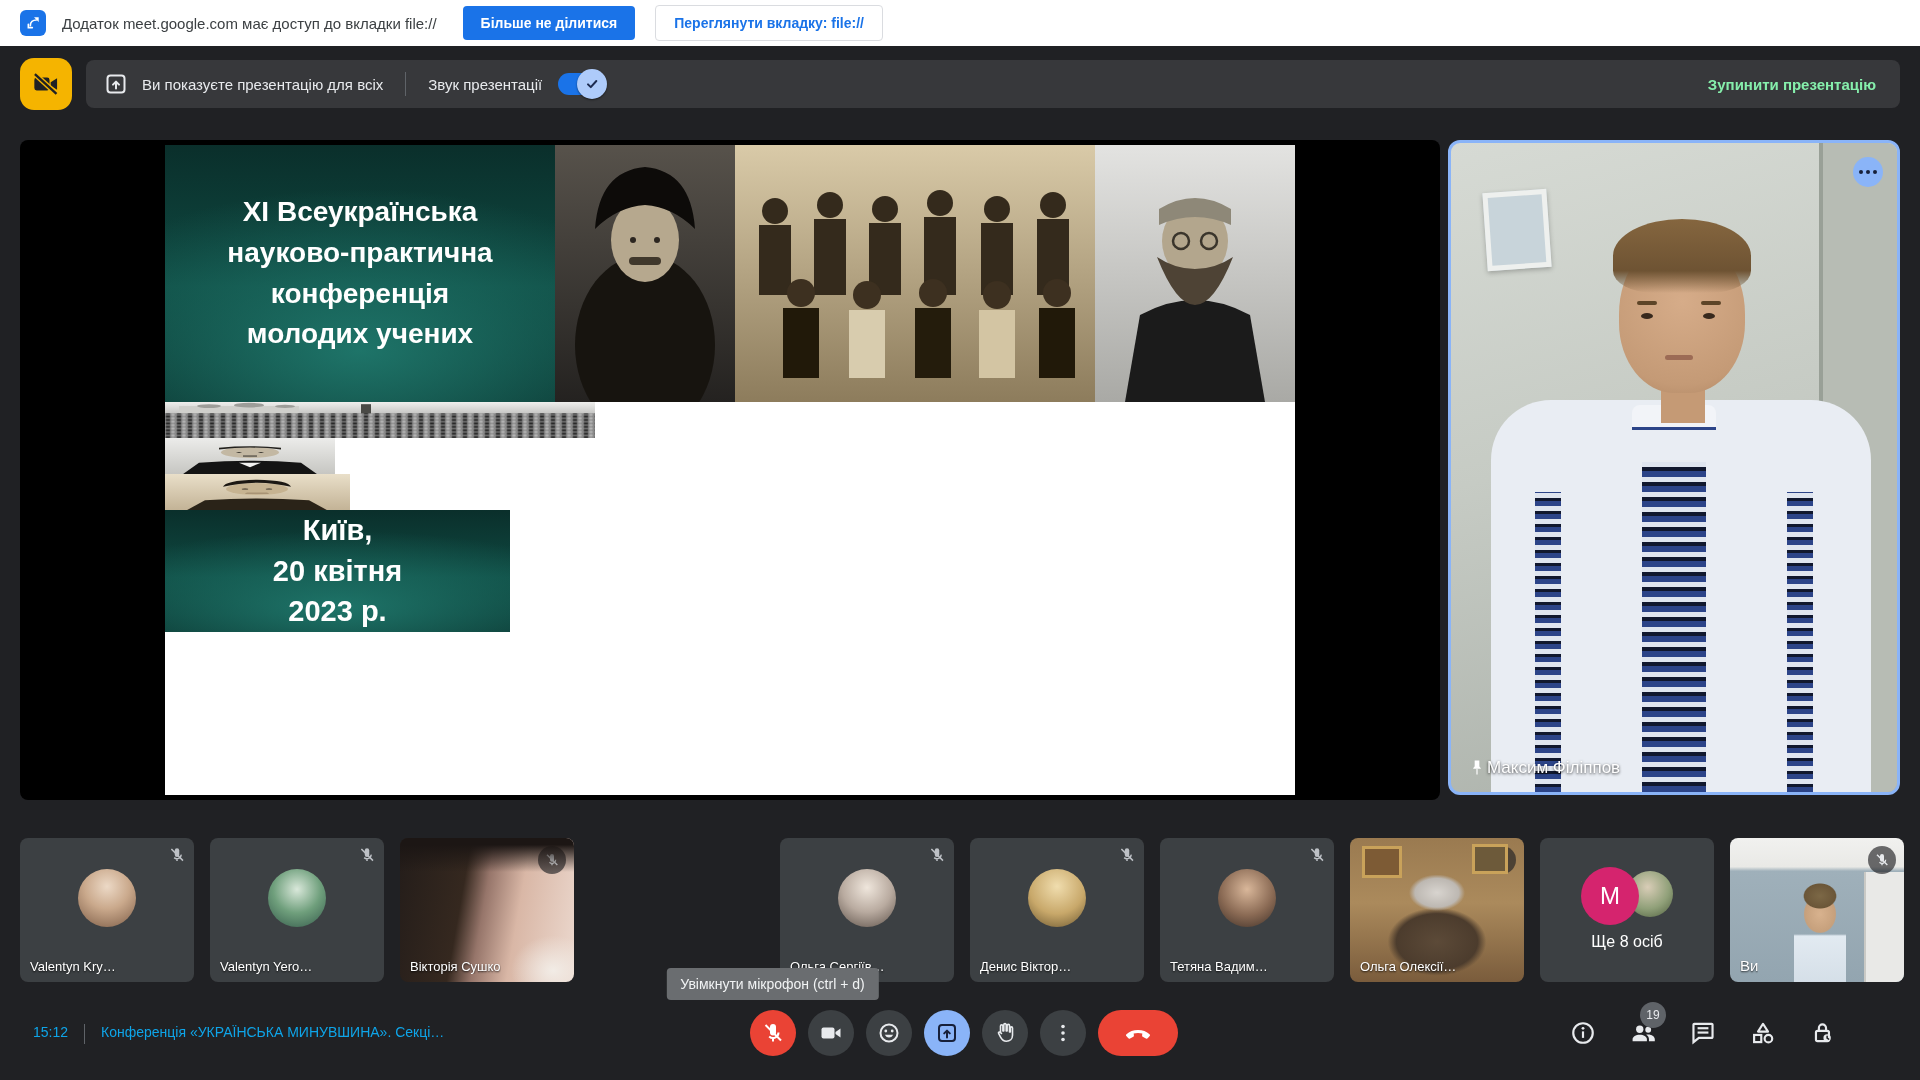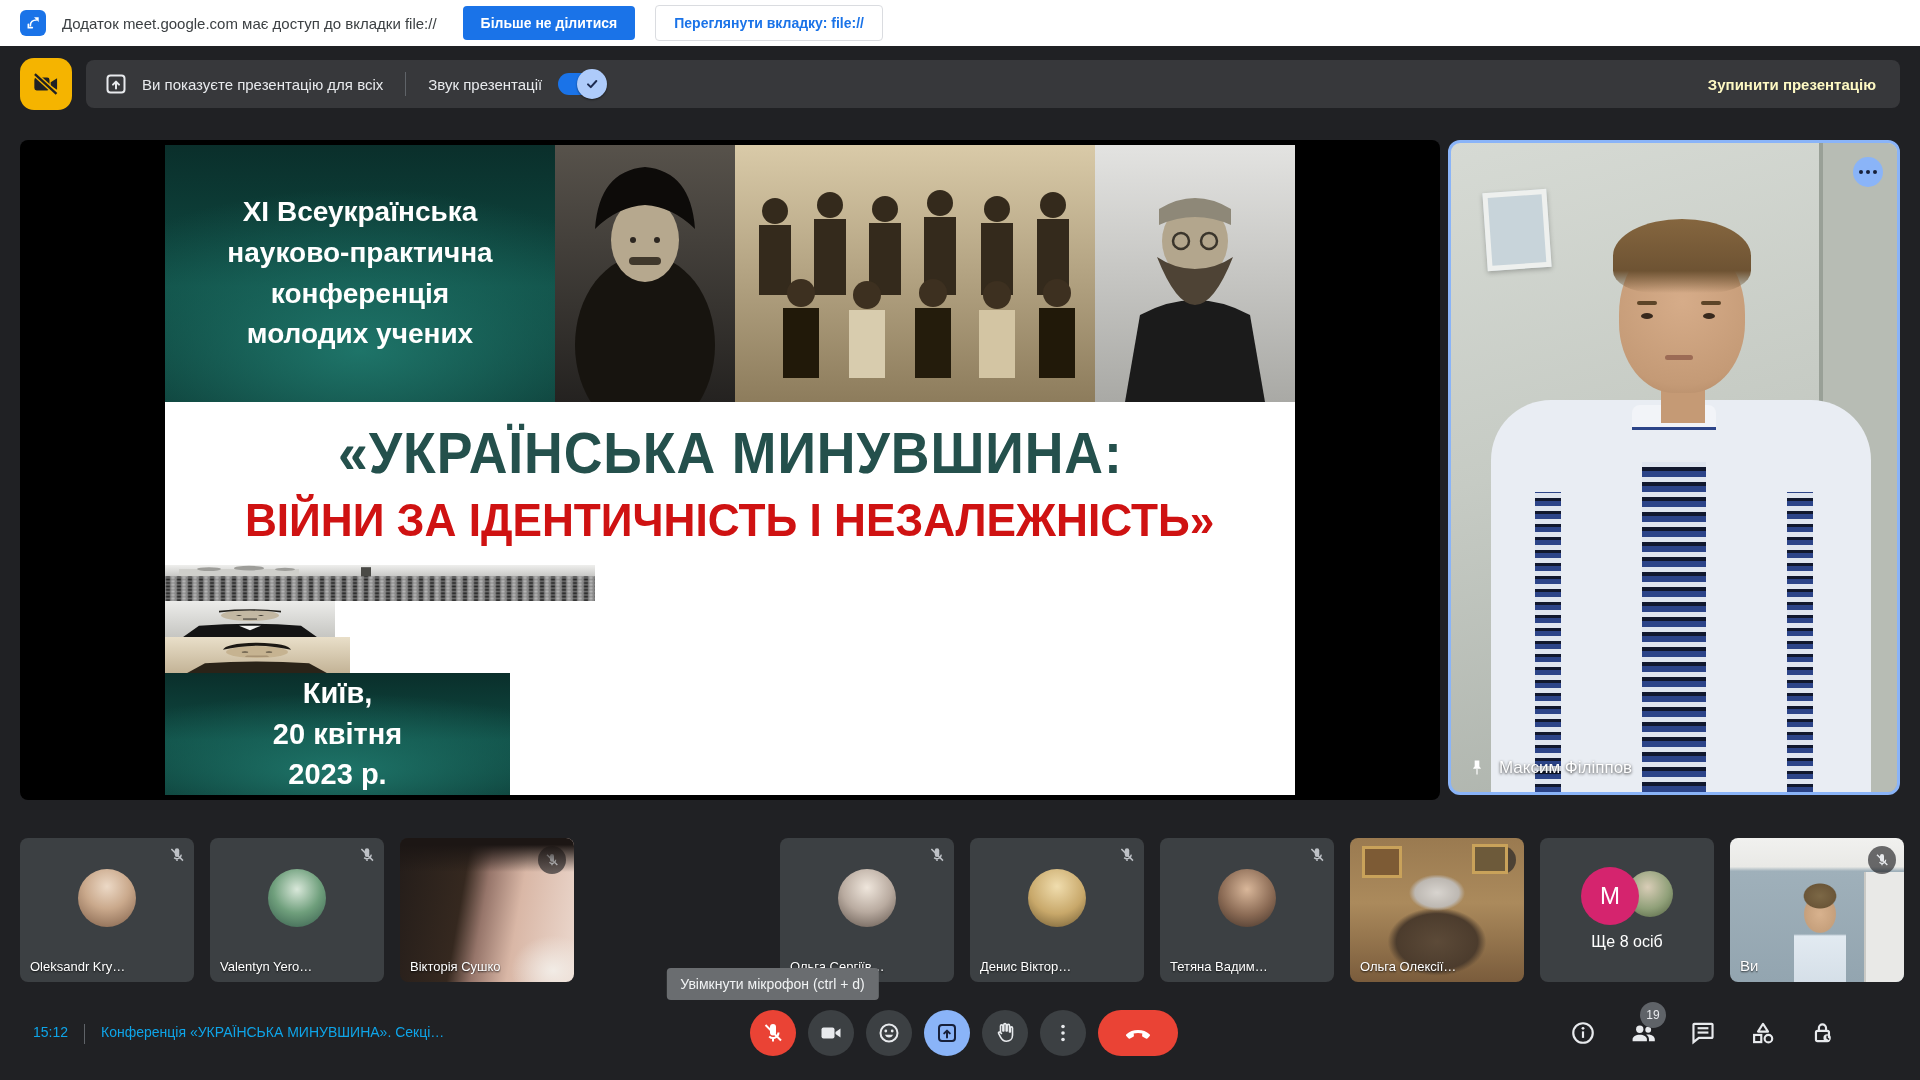--- a/index.html
+++ b/index.html
@@ -19,21 +19,21 @@
   
   #cam-off-chip{position:absolute;left:20px;top:58px;width:52px;height:52px;border-radius:14px;
     background:#f5b400;display:flex;align-items:center;justify-content:center;}
   #present-bar{position:absolute;left:86px;top:60px;width:1814px;height:48px;background:#37383b;
     border-radius:8px;display:flex;align-items:center;padding:0 24px 0 18px;box-sizing:border-box;color:#e8eaed;}
   #present-bar .lbl{font-size:15px;}
   .vdiv{width:1px;height:24px;background:#5f6368;margin:0 22px;}
   .toggle{position:relative;width:46px;height:22px;border-radius:11px;background:#1a73e8;margin-left:16px;cursor:pointer;}
   .toggle .thumb{position:absolute;right:-3px;top:-4px;width:30px;height:30px;border-radius:50%;
     background:#aecbfa;display:flex;align-items:center;justify-content:center;box-shadow:0 1px 2px rgba(0,0,0,.5);}
-  #stop-present{margin-left:auto;color:#fef9c3;font-size:15px;font-weight:bold;cursor:pointer;}
+  #stop-present{margin-left:auto;color:#86efac;font-size:15px;font-weight:bold;cursor:pointer;}
 
   
   #slide-box{position:absolute;left:20px;top:140px;width:1420px;height:660px;background:#000;
     border-radius:8px;overflow:hidden;}
   #poster{position:absolute;left:145px;top:5px;width:1130px;height:650px;background:#fff;}
   .prow{display:flex;width:1130px;}
   .teal{background:
       radial-gradient(120% 90% at 50% 80%, rgba(32,122,110,.9) 0%, rgba(16,72,64,.0) 70%),
       linear-gradient(180deg,#0a2f2b 0%,#0f4a42 55%,#0a332e 100%);}
   #teal-header{width:390px;height:257px;display:flex;align-items:center;justify-content:center;}
@@ -66,21 +66,21 @@
     background:repeating-linear-gradient(0deg,#2c4488 0 6px,#11182e 6px 10px,#dfe5ef 10px 15px);}
   .sp-band-l{position:absolute;left:84px;bottom:0;width:26px;height:300px;
     background:repeating-linear-gradient(0deg,#2c4488 0 5px,#11182e 5px 8px,#dfe5ef 8px 13px);}
   .sp-band-r{position:absolute;right:84px;bottom:0;width:26px;height:300px;
     background:repeating-linear-gradient(0deg,#2c4488 0 5px,#11182e 5px 8px,#dfe5ef 8px 13px);}
   .sp-collar{position:absolute;left:50%;transform:translateX(-50%);top:262px;width:84px;height:22px;
     border-radius:8px 8px 0 0;background:#f2f4f8;border-bottom:3px solid #2c4488;}
   #speaker-options{position:absolute;right:14px;top:14px;width:30px;height:30px;border-radius:50%;
     background:#8ab4f8;display:flex;align-items:center;justify-content:center;gap:3px;cursor:pointer;}
   #speaker-options i{width:4px;height:4px;border-radius:50%;background:#17203a;}
-  #speaker-name{position:absolute;left:16px;bottom:14px;display:flex;align-items:center;gap:12px;color:#fff;}
+  #speaker-name{position:absolute;left:16px;bottom:14px;display:flex;align-items:center;color:#fff;}
   #speaker-name .nm{font-size:17px;text-shadow:0 1px 3px rgba(0,0,0,.8);}
 
   
   .tile{position:absolute;top:838px;width:174px;height:144px;border-radius:8px;background:#3c4043;
     overflow:hidden;cursor:pointer;}
   .tile .nm{position:absolute;left:10px;bottom:8px;font-size:13px;color:#fff;max-width:150px;
     white-space:nowrap;overflow:hidden;text-overflow:ellipsis;text-shadow:0 1px 2px rgba(0,0,0,.8);}
   .tile .mic{position:absolute;right:8px;top:8px;color:#bdc1c6;}
   .tile .mic.circ{width:28px;height:28px;border-radius:50%;background:rgba(32,33,36,.65);
     display:flex;align-items:center;justify-content:center;color:#e8eaed;}
@@ -251,24 +251,20 @@
             </defs>
           <rect width="200" height="257" fill="url(#ghr)"></rect>
           <path d="M30 257 L45 170 Q100 140 155 170 L170 257 Z" fill="#1b1b1b"></path>
           <ellipse cx="100" cy="96" rx="33" ry="38" fill="#b3a68d"></ellipse>
           <path d="M64 64 Q100 42 136 64 L136 80 Q100 64 64 80 Z" fill="#8e8878"></path>
           <circle cx="86" cy="96" r="8" fill="none" stroke="#3a352c" stroke-width="2.5"></circle>
           <circle cx="114" cy="96" r="8" fill="none" stroke="#3a352c" stroke-width="2.5"></circle>
           <path d="M62 112 Q100 208 138 112 Q120 124 100 124 Q80 124 62 112 Z" fill="#4e4335"></path>
         </svg>
       </div>
-      <div id="title-band">
-        <div id="title-line1">«УКРАЇНСЬКА МИНУВШИНА:</div>
-        <div id="title-line2">ВІЙНИ ЗА ІДЕНТИЧНІСТЬ І НЕЗАЛЕЖНІСТЬ»</div>
-      </div>
       <div class="prow" style="height:230px;flex-direction:column;">
         <svg class="photo" width="430" height="230" viewBox="0 0 430 230" preserveAspectRatio="none">
           <defs>
             <pattern id="crowdp" width="11" height="9" patternUnits="userSpaceOnUse">
               <rect width="11" height="9" fill="#8a8a8a"></rect>
               <circle cx="3" cy="3" r="2.6" fill="#1f1f1f"></circle>
               <circle cx="8" cy="6" r="2.2" fill="#c9c9c9"></circle>
             </pattern>
             <linearGradient id="gsk" x1="0" y1="0" x2="0" y2="1">
                 <stop offset="0" stop-color="#efefed"></stop>
@@ -357,21 +353,21 @@
   <div class="tile" style="left:20px;">
     <div class="avatar av1"></div>
     <span class="mic">
         <svg width="18" height="18" viewBox="0 0 24 24">
           <path d="M12 14.5a3 3 0 0 0 3-3V6a3 3 0 0 0-6 0v5.5a3 3 0 0 0 3 3z" fill="currentColor"></path>
           <path d="M17.5 11.5a5.5 5.5 0 0 1-9.3 4" fill="none" stroke="currentColor" stroke-width="2"></path>
           <path d="M12 17.5V20" stroke="currentColor" stroke-width="2"></path>
           <line x1="4.5" y1="4" x2="20" y2="19.5" stroke="currentColor" stroke-width="2"></line>
         </svg>
       </span>
-    <span class="nm">Oleksandr Kry…</span>
+    <span class="nm">Valentyn Kry…</span>
   </div>
   <div class="tile" style="left:210px;">
     <div class="avatar av2"></div>
     <span class="mic">
         <svg width="18" height="18" viewBox="0 0 24 24">
           <path d="M12 14.5a3 3 0 0 0 3-3V6a3 3 0 0 0-6 0v5.5a3 3 0 0 0 3 3z" fill="currentColor"></path>
           <path d="M17.5 11.5a5.5 5.5 0 0 1-9.3 4" fill="none" stroke="currentColor" stroke-width="2"></path>
           <path d="M12 17.5V20" stroke="currentColor" stroke-width="2"></path>
           <line x1="4.5" y1="4" x2="20" y2="19.5" stroke="currentColor" stroke-width="2"></line>
         </svg>

